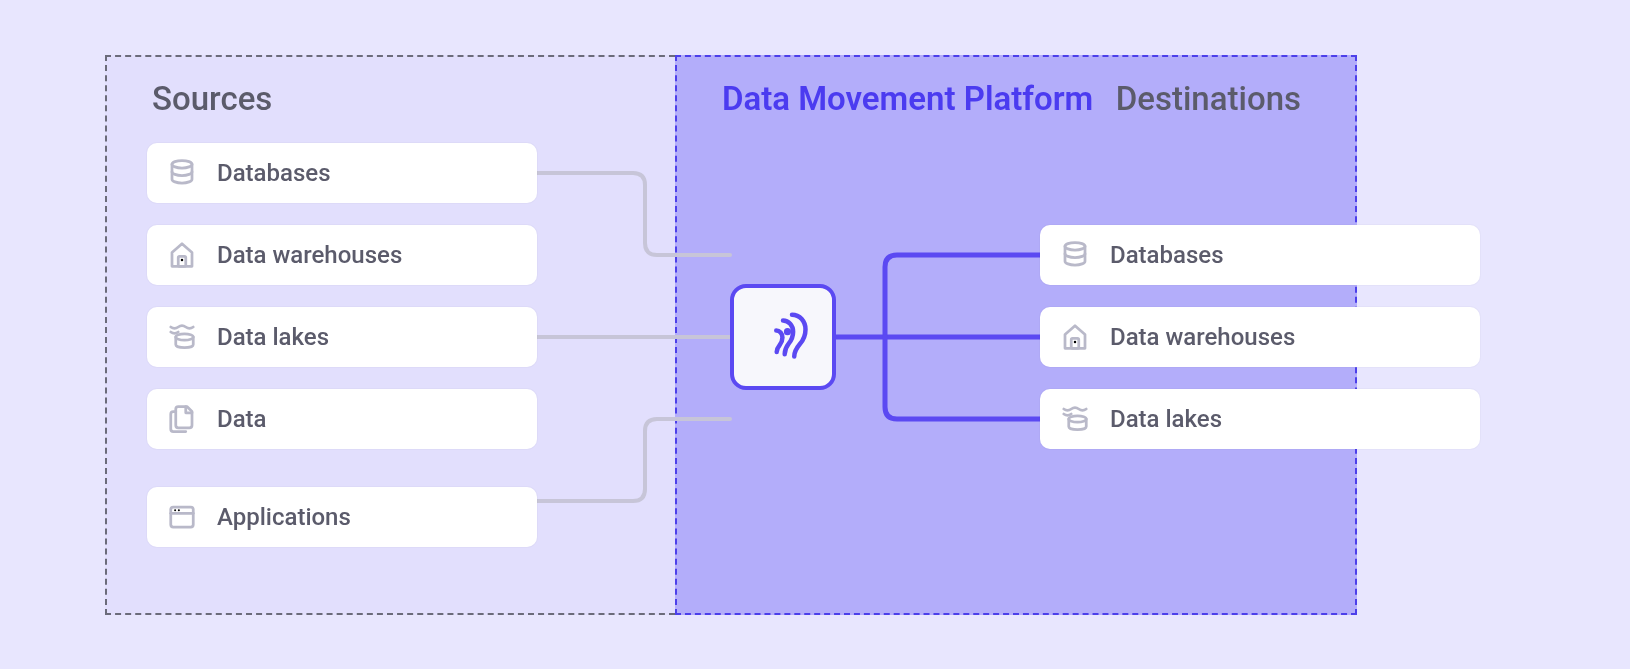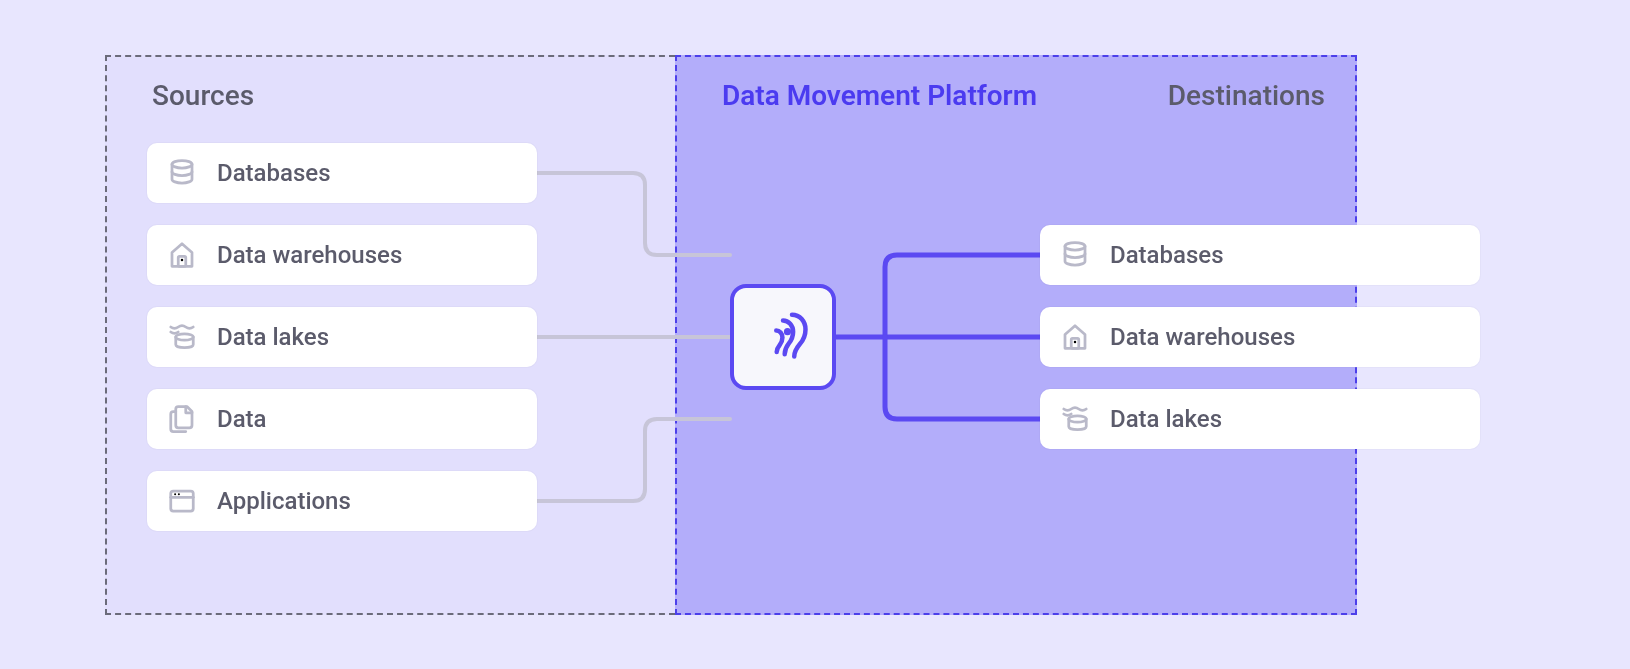--- a/index.html
+++ b/index.html
@@ -38,45 +38,45 @@
     border:2.5px dashed var(--border-gray);
     border-right:none;
   }
   .panel.right{
     left:570px; width:682px;
     background:var(--panel-right);
     border:2.5px dashed var(--border-blue);
   }
   .panel-title{
     position:absolute; top:22px;
-    font-size:28px; font-weight:500;
+    font-size:33px; font-weight:500;
   }
   .panel.left .panel-title{ left:45px; color:var(--text-dark);}
   .panel.right .title-platform{ left:45px; color:var(--title-blue); font-weight:600;}
-  .panel.right .title-dest{ right:30px; color:var(--text-dark);}
+  .panel.right .title-dest{ right:54px; color:var(--text-dark);}
   .card{
     position:absolute;
     background:var(--card-bg);
     border-radius:10px;
     height:60px;
     display:flex; align-items:center;
     padding:12px 18px;
     box-shadow:0 0 0 1px rgba(0,0,0,0.02);
   }
   .card .icon{width:34px;height:34px;display:flex;align-items:center;justify-content:center;flex-shrink:0;margin-right:18px;}
   .card .icon svg{width:30px;height:30px;stroke:var(--icon-gray);fill:none;stroke-width:2.2;stroke-linecap:round;stroke-linejoin:round;}
   .card .label{font-size:24px;color:var(--text-dark);font-weight:500;}
 
   
   .src{left:42px; width:390px;}
   .src.c0{top:88px;}
   .src.c1{top:170px;}
   .src.c2{top:252px;}
   .src.c3{top:334px;}
-  .src.c4{top:416px;}
+  .src.c4{top:432px;}
 
   
   .dst{left:935px; width:440px;}
   .dst.c0{top:170px;}
   .dst.c1{top:252px;}
   .dst.c2{top:334px;}
 
   
   .hub{
     position:absolute;

